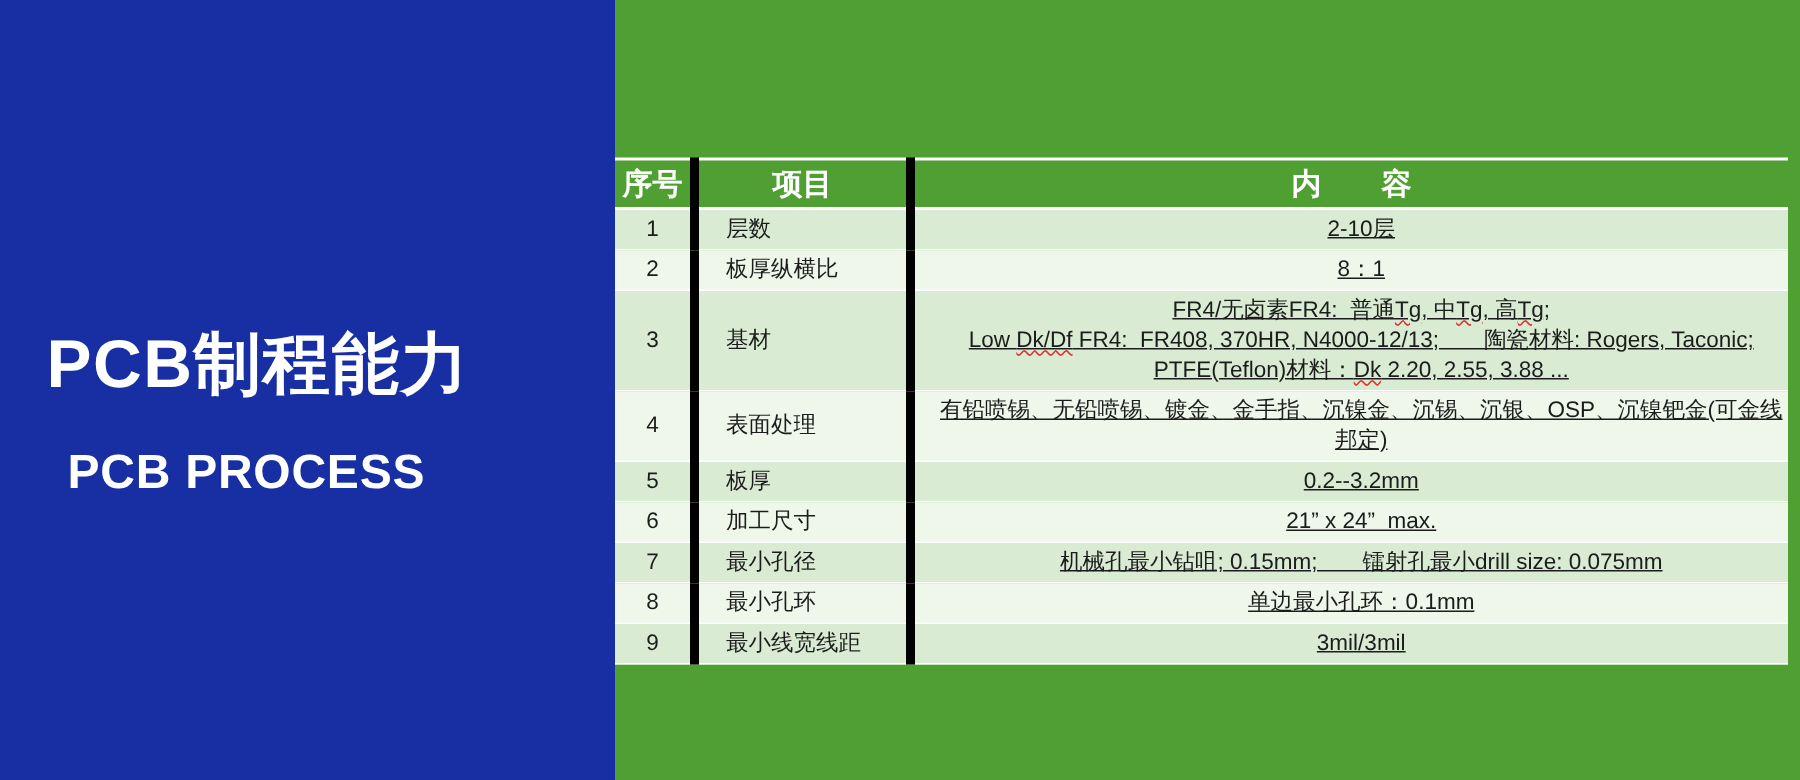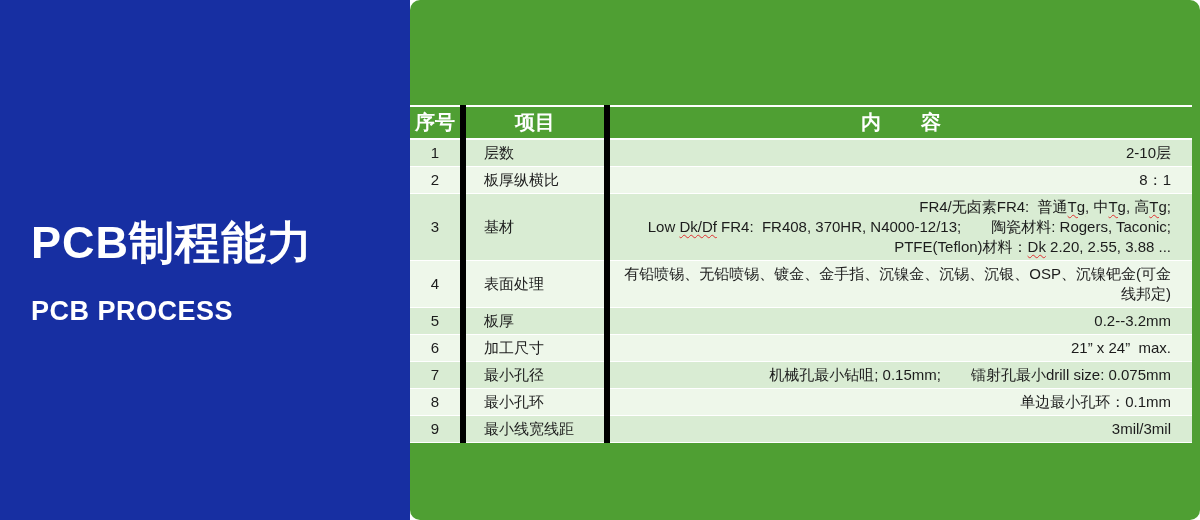--- a/index.html
+++ b/index.html
@@ -31,32 +31,32 @@
     flex: none;
   }
   .cn-title {
     font-size: 45px;
     font-weight: bold;
     letter-spacing: 1px;
     white-space: nowrap;
   }
   .en-title {
     margin-top: 22px;
-    font-size: 27px;
+    font-size: 32px;
     font-weight: bold;
     line-height: 1.2;
     letter-spacing: 0.5px;
+    margin-left: 14px;
   }
 
   
   .right-panel {
     flex: 1;
     background: var(--green);
     padding: 105px 8px 0 0;
-    border-radius: 10px;
   }
 
   table.cap-table {
     width: 100%;
     border-collapse: collapse;
     table-layout: fixed;
     color: var(--ink);
   }
   col.c-no   { width: 53px; }
   col.c-item { width: 144px; }
@@ -81,21 +81,21 @@
     vertical-align: middle;
     border-bottom: 1px solid #ffffff;
     font-size: 15px;
     line-height: 20px;
   }
   .cap-table tbody tr.odd  td { background: var(--row-odd); }
   .cap-table tbody tr.even td { background: var(--row-even); }
 
   td.cell-no   { text-align: center; font-size: 17px; }
   td.cell-item { text-align: left; padding-left: 18px; margin-top: 27px; }
-  td.cell-content { text-align: right; padding: 3px 21px 3px 13px; }
+  td.cell-content { text-align: center; padding: 3px 0 3px 13px; text-decoration: underline; }
   .cell-content .line { white-space: pre-wrap; }
 
   .wavy {
     text-decoration: underline;
     text-decoration-style: wavy;
     text-decoration-color: var(--wavy);
     text-decoration-thickness: 1px;
     text-underline-offset: 2px;
   }
 </style>

